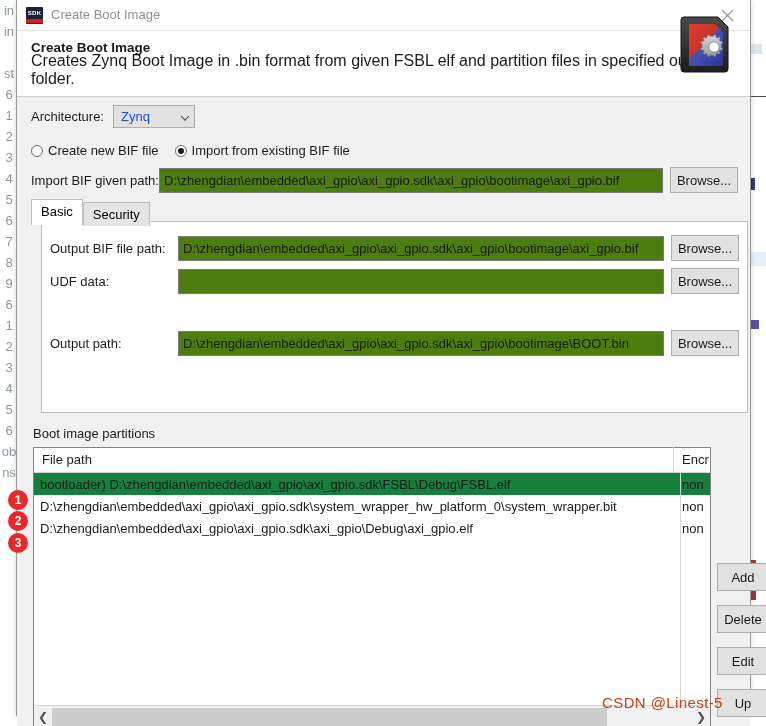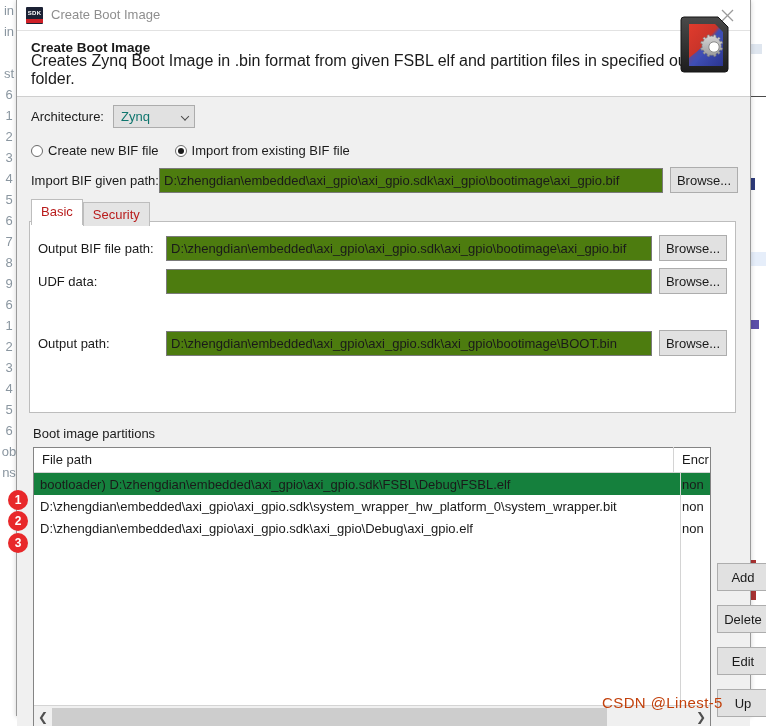--- a/index.html
+++ b/index.html
@@ -92,21 +92,21 @@
   #body { position: relative; height: 100%; background: #f0f0f0; }
 
   .lbl { font-size: 13px; color: #1a1a1a; }
 
   
   #arch-row { position: absolute; left: 14px; top: 8px; display: flex; align-items: center; }
   #arch-label { margin-right: 9px; }
   .combo {
     position: relative; height: 23px; background: #e1e1e1;
     border: 1px solid #acacac; display: flex; align-items: center;
-    padding: 0 22px 0 7px; font-size: 13px; color: #0f766e; cursor: default;
+    padding: 0 22px 0 7px; font-size: 13px; color: #1d4ed8; cursor: default;
   }
   .combo .chev {
     position: absolute; right: 6px; top: 50%; transform: translateY(-60%) rotate(45deg);
     width: 6px; height: 6px; border-right: 1.3px solid #4a4a4a; border-bottom: 1.3px solid #4a4a4a;
   }
   #arch-combo { width: 82px; }
 
   
   #radio-row { position: absolute; left: 14px; top: 46px; display: flex; align-items: center; }
   .radio-item { display: flex; align-items: center; margin-right: 16px; cursor: default; }
@@ -134,29 +134,29 @@
     font-size: 13px; color: #1a1a1a;
     display: flex; align-items: center; justify-content: center;
     cursor: default; user-select: none;
   }
   #import-input { flex: 1; }
   #import-browse { width: 68px; height: 26px; margin-left: 7px; flex: none; }
 
   
   #tabs { position: absolute; left: 14px; top: 102px; display: flex; align-items: flex-end; z-index: 3; }
   .tab {
-    font-size: 13px; color: #b91c1c; padding: 4px 9px 4px 9px;
+    font-size: 13px; color: #000000; padding: 4px 9px 4px 9px;
     border: 1px solid #bdbdbd; border-bottom: none; cursor: default;
     background: #e4e4e4; position: relative; top: 1px;
   }
   .tab.active { background: #ffffff; border-color: #bdbdbd; top: 0; padding-bottom: 6px; z-index: 4; }
 
   
   #tab-panel {
-    position: absolute; left: 12px; top: 124px; width: 707px; height: 192px;
+    position: absolute; left: 24px; top: 124px; width: 707px; height: 192px;
     background: #ffffff; border: 1px solid #bdbdbd;
   }
   .panel-row { position: absolute; left: 8px; right: 8px; display: flex; align-items: center; }
   .panel-row .rlbl { width: 128px; flex: none; }
   .panel-row .txt { flex: 1; }
   .panel-row .browse { width: 68px; height: 26px; margin-left: 7px; flex: none; }
 
   #split-row { position: absolute; left: 8px; top: 79px; display: flex; align-items: center; }
   .chk {
     width: 13px; height: 13px; border: 1px solid #6a6a6a; background: #fff;

